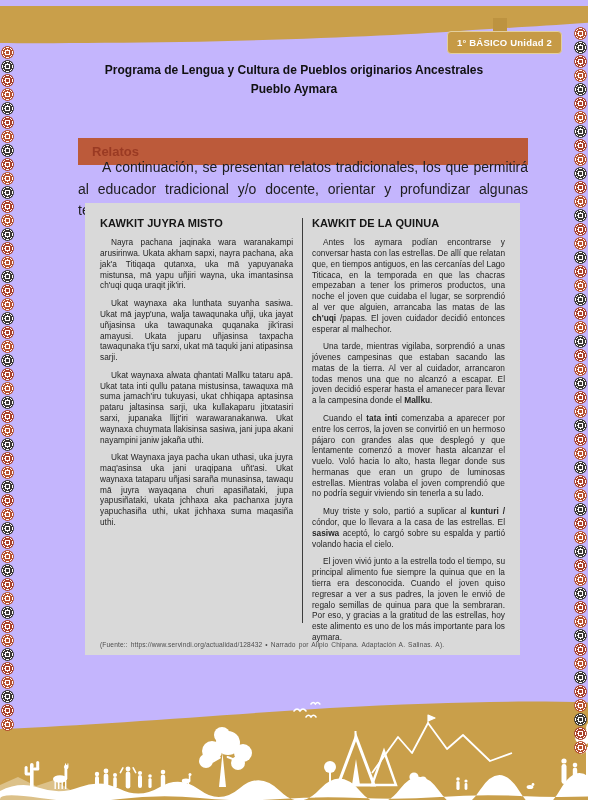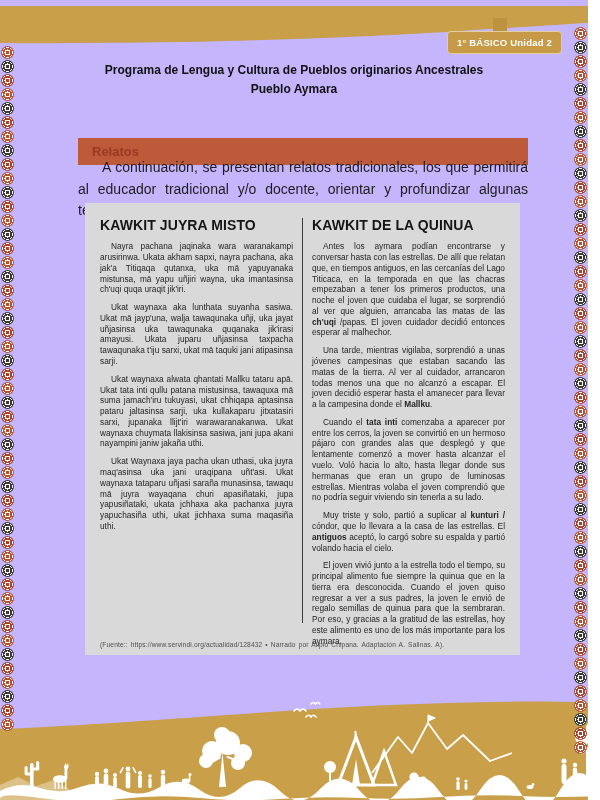--- a/index.html
+++ b/index.html
@@ -25,21 +25,21 @@
   .relatos-bar span{color:var(--relatos-text);font-weight:bold;font-size:13px;padding-left:14px;}
   
   .intro{position:absolute;left:78px;top:157px;width:450px;margin:0;
          font-size:14px;line-height:1.55;text-align:justify;text-indent:24px;color:#1d1d1d;}
   
   .story-box{position:absolute;left:85px;top:203px;width:435px;height:452px;
              background:var(--box-gray);box-sizing:border-box;
              padding:13px 15px 26px 15px;display:flex;}
   .col{flex:1 1 0;min-width:0;font-size:8.3px;line-height:1.3;text-align:justify;
        color:#242424;hyphens:auto;-webkit-hyphens:auto;}
-  .col h3{margin:0 0 7px 0;font-size:14px;letter-spacing:.1px;color:#151515;}
+  .col h3{margin:0 0 7px 0;font-size:11px;letter-spacing:.1px;color:#151515;}
   .col p{margin:0 0 7px 0;text-indent:11px;}
   .col p .b{font-weight:bold;}
   .divider{width:1px;background:#3c3c3c;margin:2px 9px 6px 9px;}
   .source{position:absolute;left:15px;bottom:7px;font-size:6.6px;color:var(--source,#4d4d4d);
           letter-spacing:.15px;word-spacing:1px;}
   
   .bottom-art{position:absolute;left:0;bottom:0;}
 </style>
 </head>
 <body>
@@ -182,21 +182,21 @@
           <p><span>Ukat Waynaxa jaya pacha ukan uthasi, uka juyra maq'asinsa uka jani uraqipana uñt'asi. Ukat waynaxa tataparu uñjasi saraña munasinsa, tawaqu mā juyra wayaqana churi apasiñataki, jupa yapusiñataki, ukata jchhaxa aka pachanxa juyra yapuchasiña uthi, ukat jichhaxa suma maqasiña uthi.</span></p>
         </div>
     </div>
     <div class="divider"></div>
     <div class="col" lang="es">
       <h3>KAWKIT DE LA QUINUA</h3>
       <div>
           <p><span>Antes los aymara podían encontrarse y conversar hasta con las estrellas. De allí que relatan que, en tiempos antiguos, en las cercanías del Lago Titicaca, en la temporada en que las chacras empezaban a tener los primeros productos, una noche el joven que cuidaba el lugar, se sorprendió al ver que alguien, arrancaba las matas de las </span><span class="b">ch'uqi</span><span> /papas. El joven cuidador decidió entonces esperar al malhechor.</span></p>
           <p><span>Una tarde, mientras vigilaba, sorprendió a unas jóvenes campesinas que estaban sacando las matas de la tierra. Al ver al cuidador, arrancaron todas menos una que no alcanzó a escapar. El joven decidió esperar hasta el amanecer para llevar a la campesina donde el </span><span class="b">Mallku</span><span>.</span></p>
           <p><span>Cuando el </span><span class="b">tata inti</span><span> comenzaba a aparecer por entre los cerros, la joven se convirtió en un hermoso pájaro con grandes alas que desplegó y que lentamente comenzó a mover hasta alcanzar el vuelo. Voló hacia lo alto, hasta llegar donde sus hermanas que eran un grupo de luminosas estrellas. Mientras volaba el joven comprendió que no podría seguir viviendo sin tenerla a su lado.</span></p>
-          <p><span>Muy triste y solo, partió a suplicar al </span><span class="b">kunturi /</span><span> cóndor, que lo llevara a la casa de las estrellas. El </span><span class="b">antiguos</span><span> aceptó, lo cargó sobre su espalda y partió volando hacia el cielo.</span></p>
+          <p><span>Muy triste y solo, partió a suplicar al </span><span class="b">kunturi /</span><span> cóndor, que lo llevara a la casa de las estrellas. El </span><span class="b">sasiwa</span><span> aceptó, lo cargó sobre su espalda y partió volando hacia el cielo.</span></p>
           <p><span>El joven vivió junto a la estrella todo el tiempo, su principal alimento fue siempre la quinua que en la tierra era desconocida. Cuando el joven quiso regresar a ver a sus padres, la joven le envió de regalo semillas de quinua para que la sembraran. Por eso, y gracias a la gratitud de las estrellas, hoy este alimento es uno de los más importante para los aymara.</span></p>
         </div>
     </div>
     <div class="source">(Fuente:: https://www.servindi.org/actualidad/128432 • Narrado por Alipio Chipana. Adaptación A. Salinas. A).</div>
   </div>
 
   <svg class="bottom-art" width="600" height="105" viewBox="0 0 600 105">
     <path style="fill:var(--band-gold)" d="M0,34 C100,30 220,20 330,13 C440,7 530,5 600,8 L600,105 L0,105 Z"></path>
     <path style="fill:var(--rock-tan)" d="M0,90 L18,82 L36,91 L54,85 L72,96 L72,105 L0,105 Z"></path>
 

